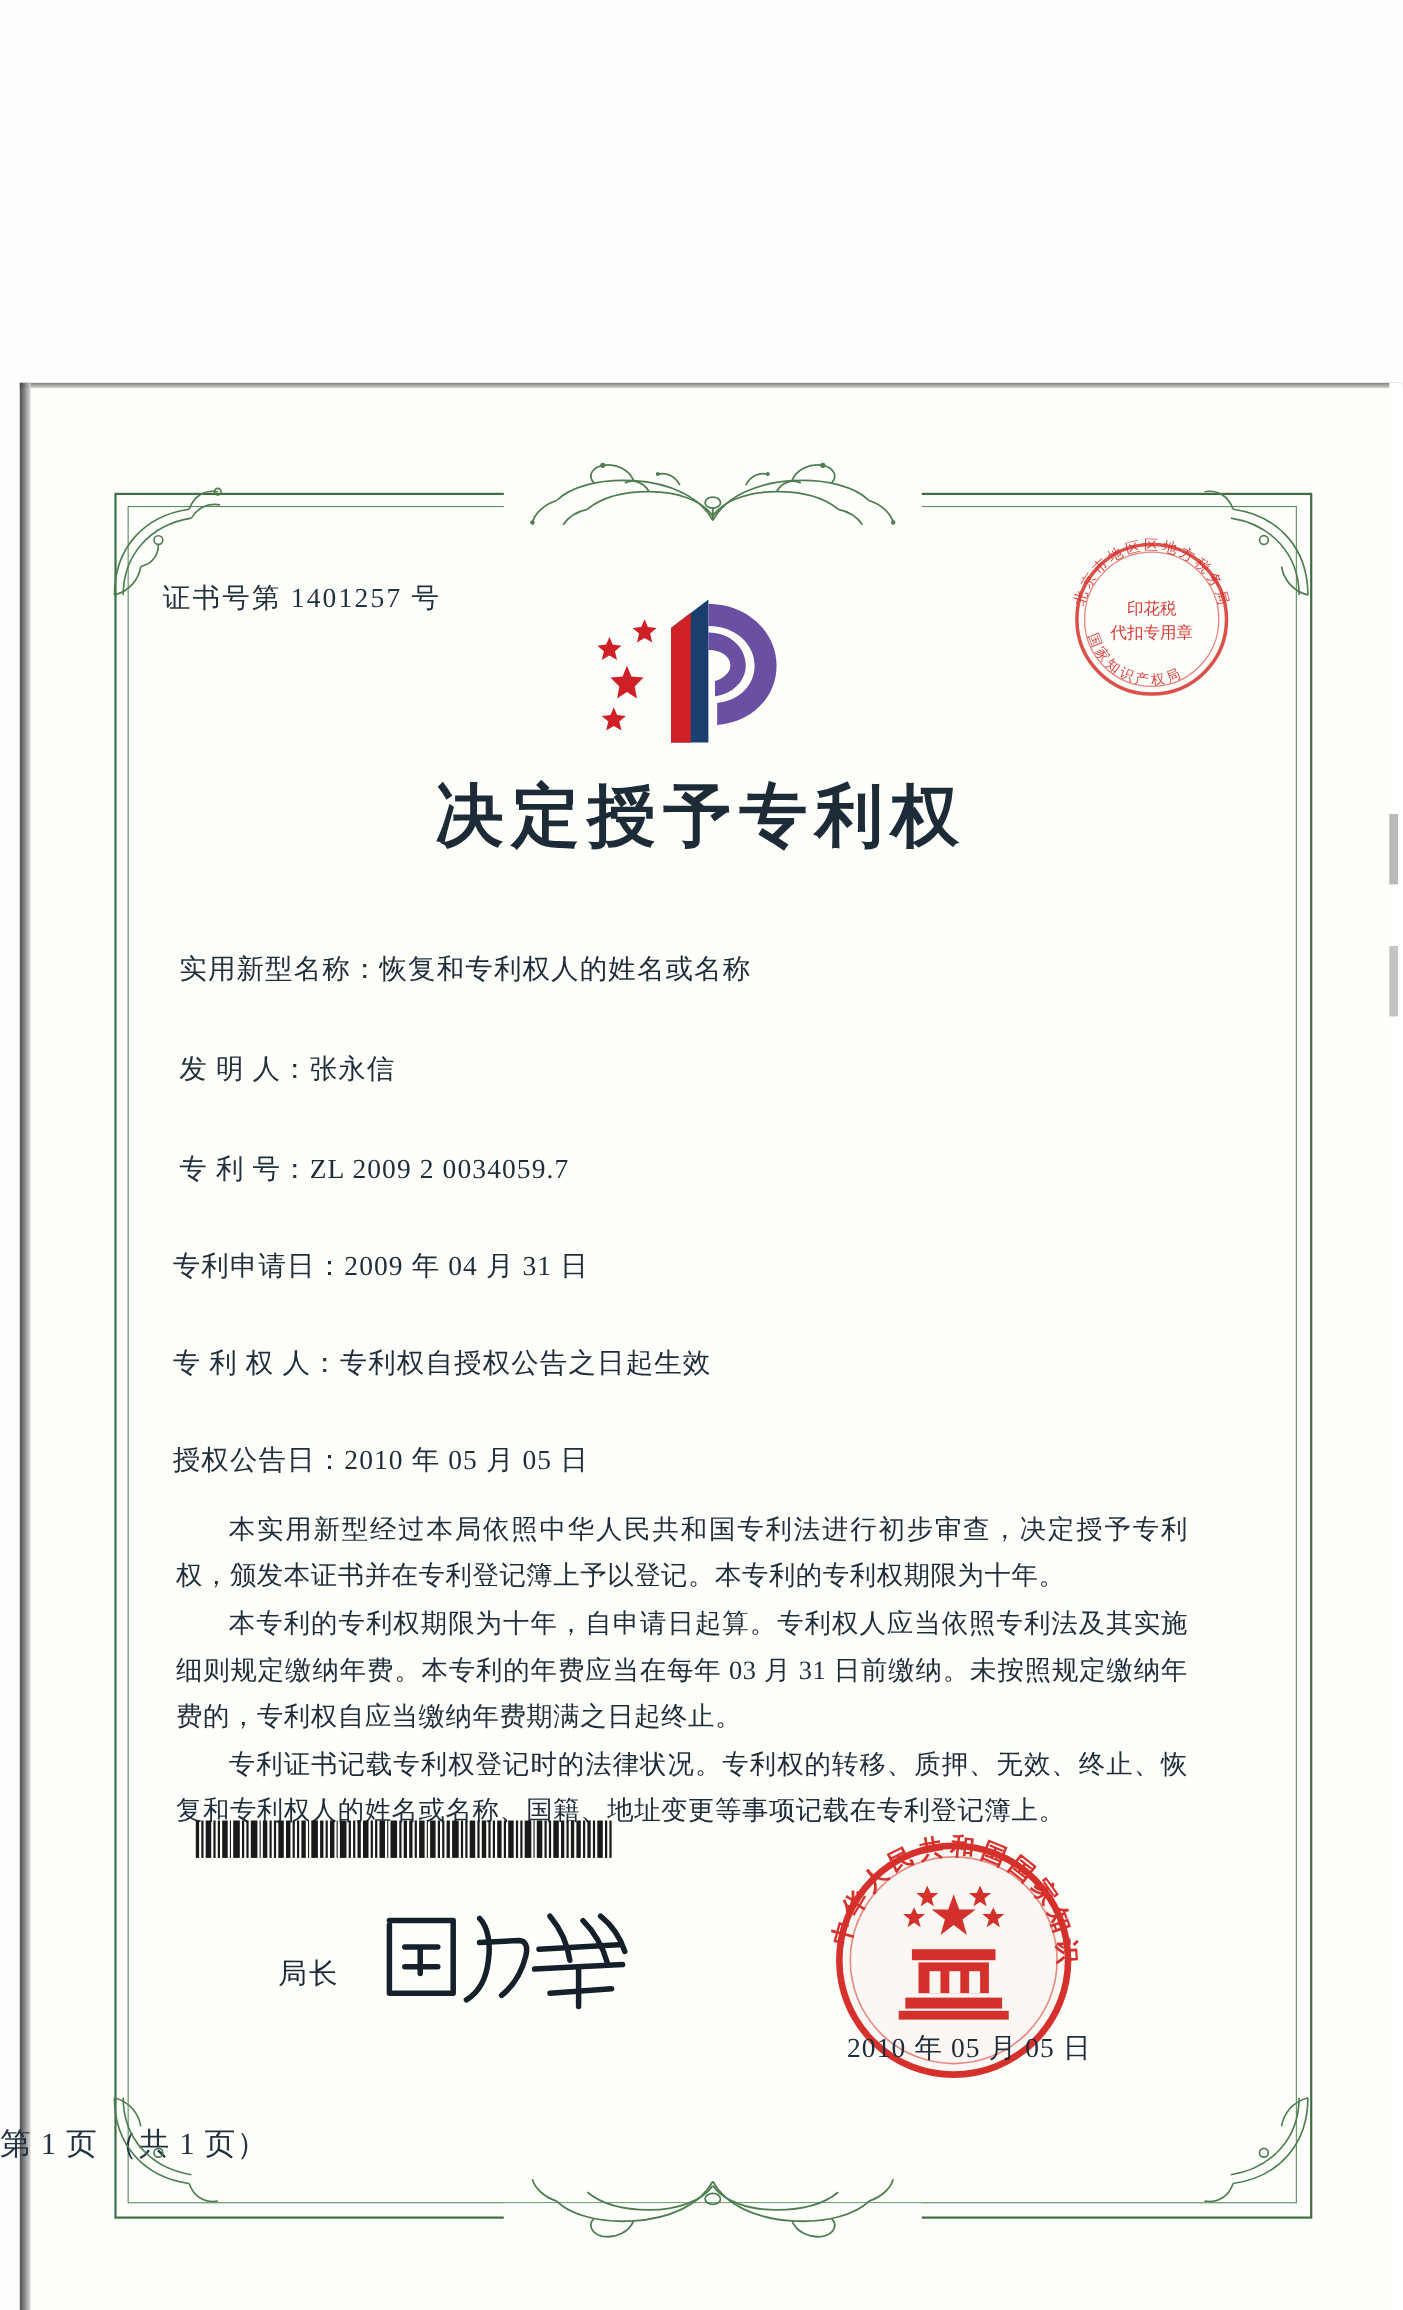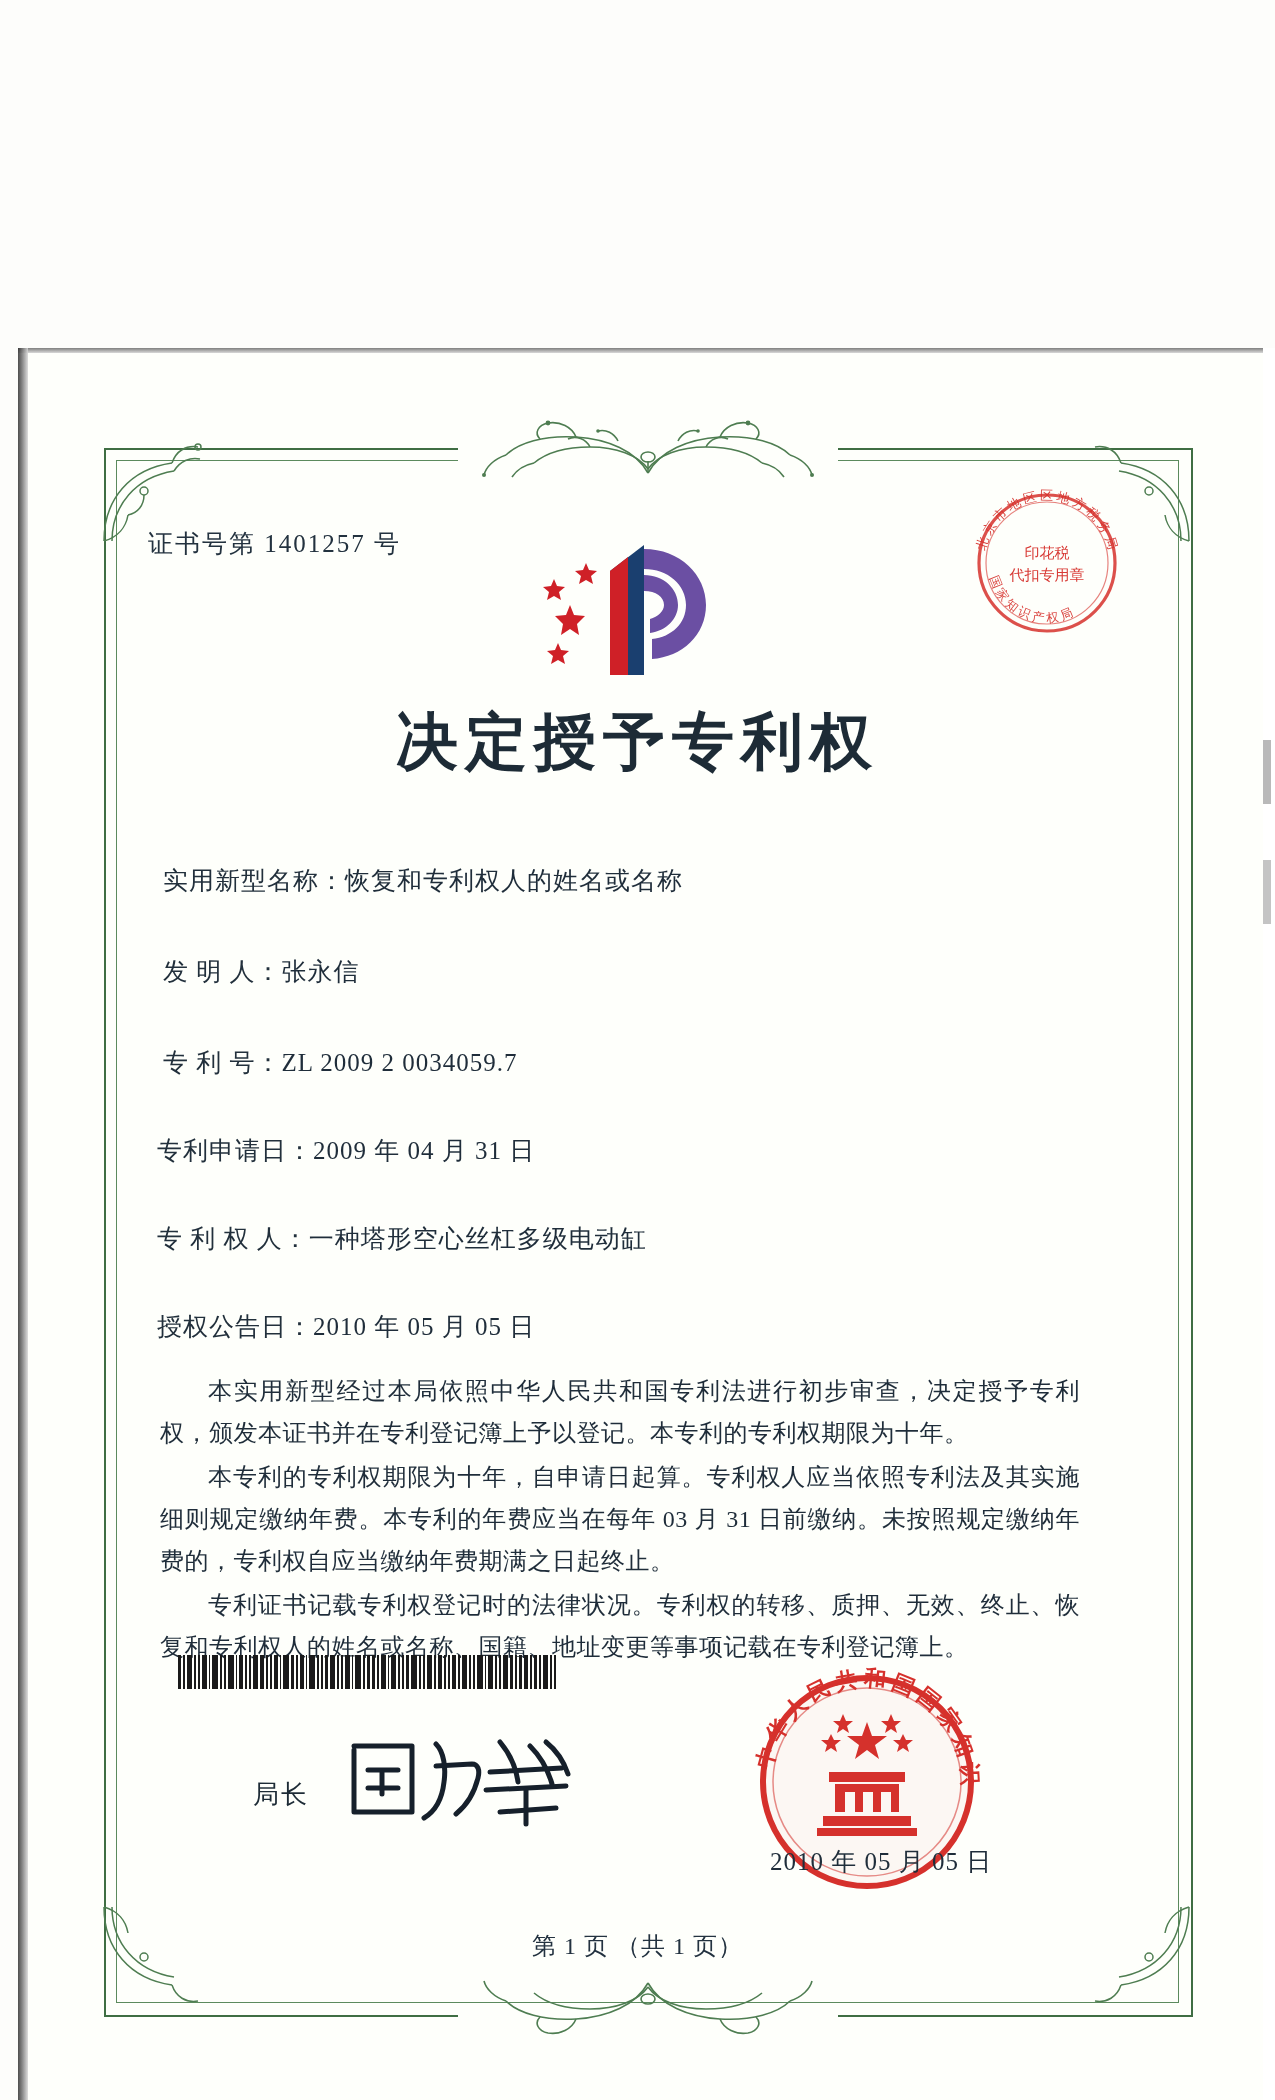--- a/index.html
+++ b/index.html
@@ -227,22 +227,22 @@
     color: #1f2d3a;
     letter-spacing: 1px;
     white-space: nowrap;
     z-index: 6;
   }
 
   
   .page-footer {
     position: absolute;
     left: 0; right: 0; top: 1930px;
-    text-align: center;
-    font-size: 24px;
+    text-align: left;
+    font-size: 28px;
     color: #233240;
     letter-spacing: 1px;
   }
 </style>
 </head>
 <body>
 
 <div class="scan-page">
   <div class="scan-shadow-top"></div>
   <div class="scan-shadow-left"></div>
@@ -383,21 +383,21 @@
 <div class="field f2">
   <span class="lbl">发  明  人：</span><span class="val">张永信</span>
 </div>
 <div class="field f3">
   <span class="lbl">专   利   号：</span><span class="val">ZL 2009 2 0034059.7</span>
 </div>
 <div class="field f4">
   <span class="lbl">专利申请日：</span><span class="val">2009 年 04 月 31 日</span>
 </div>
 <div class="field f5">
-  <span class="lbl">专 利 权 人：</span><span class="val">一种塔形空心丝杠多级电动缸</span>
+  <span class="lbl">专 利 权 人：</span><span class="val">专利权自授权公告之日起生效</span>
 </div>
 <div class="field f6">
   <span class="lbl">授权公告日：</span><span class="val">2010 年 05 月 05 日</span>
 </div>
 
 <div class="para p1">本实用新型经过本局依照中华人民共和国专利法进行初步审查，决定授予专利权，颁发本证书并在专利登记簿上予以登记。本专利的专利权期限为十年。</div>
 <div class="para p2">本专利的专利权期限为十年，自申请日起算。专利权人应当依照专利法及其实施细则规定缴纳年费。本专利的年费应当在每年 03 月 31 日前缴纳。未按照规定缴纳年费的，专利权自应当缴纳年费期满之日起终止。</div>
 <div class="para p3">专利证书记载专利权登记时的法律状况。专利权的转移、质押、无效、终止、恢复和专利权人的姓名或名称、国籍、地址变更等事项记载在专利登记簿上。</div>
 
 <div class="barcode">

